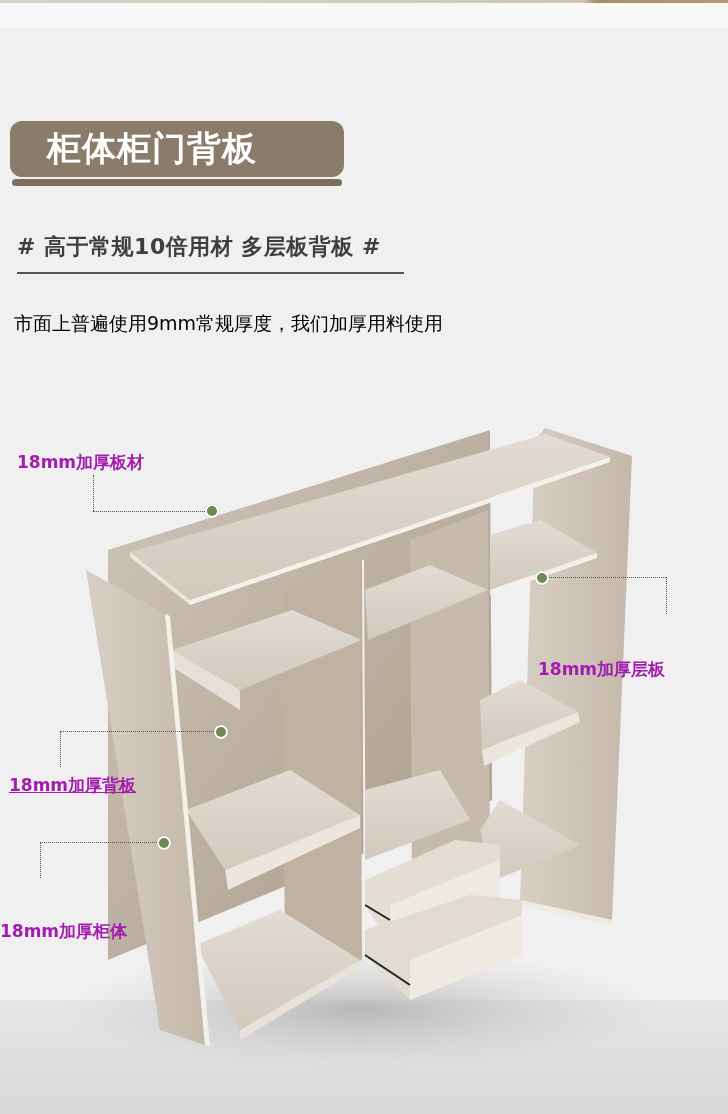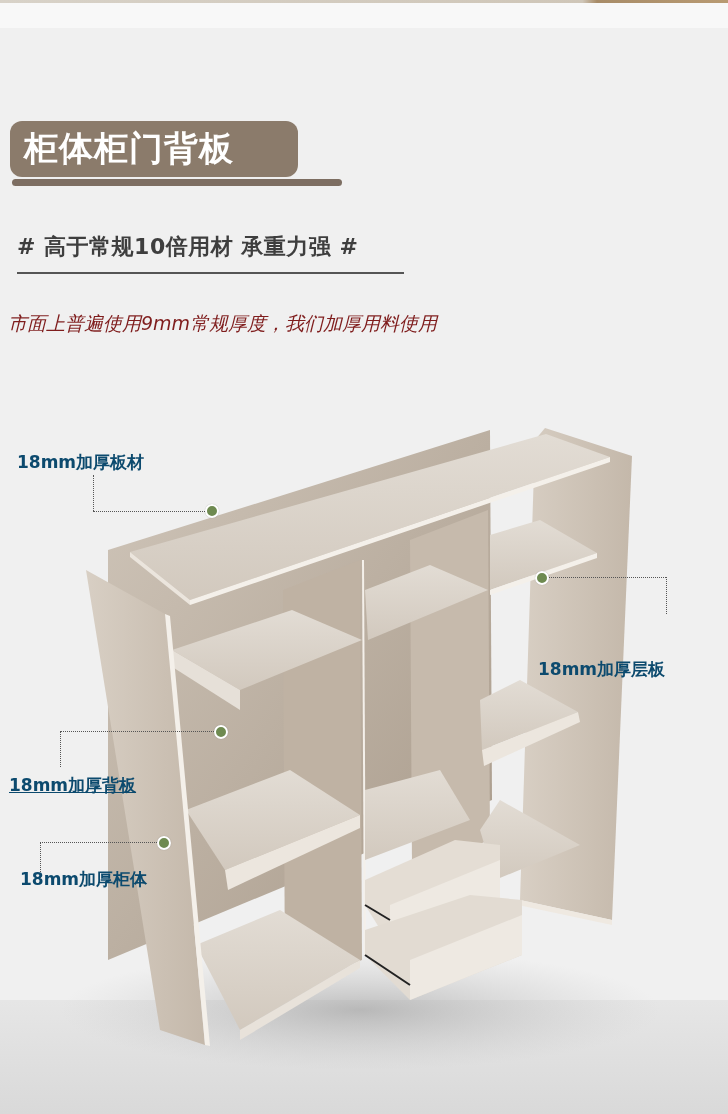--- a/index.html
+++ b/index.html
@@ -5,56 +5,56 @@
   html, body { margin: 0; padding: 0; }
   body {
     width: 728px; height: 1114px; overflow: hidden; position: relative;
     background: #f0f0f0;
     font-family: "DejaVu Sans", "Liberation Sans", sans-serif;
   }
   .top-strip { position: absolute; left: 0; top: 0; width: 728px; height: 3px;
     background: linear-gradient(90deg, #d8d2c8 0%, #cfc6b8 80%, #a88c68 82%, #b89a72 100%); }
   .top-band { position: absolute; left: 0; top: 3px; width: 728px; height: 25px; background: #f8f8f8; }
 
-  .title-badge { position: absolute; left: 10px; top: 121px; width: 288px; height: 56px;
+  .title-badge { position: absolute; left: 10px; top: 121px; width: 334px; height: 56px;
     background: #8b7b6b; border-radius: 12px;
     display: flex; align-items: center; justify-content: center; }
   .title-text { color: #ffffff; font-family: "DejaVu Serif", "Liberation Serif", serif;
     font-size: 34px; font-weight: bold; letter-spacing: 1px; margin-left: -50px; }
   .title-underline { position: absolute; left: 12px; top: 179px; width: 330px; height: 7px;
     background: #7d6e62; border-radius: 4px; }
 
   .subheading { position: absolute; left: 17px; top: 232px; font-size: 22px; font-weight: bold;
     color: #3e3e3e; letter-spacing: 0.5px; }
   .subheading-rule { position: absolute; left: 17px; top: 272px; width: 387px; height: 2px; background: #555; }
 
-  .desc { position: absolute; left: 8px; top: 306px; font-size: 19px; color: #7f1d1d; line-height: 34px; font-style: italic; }
+  .desc { position: absolute; left: 14px; top: 306px; font-size: 19px; color: #000000; line-height: 34px; }
 
   .product { position: absolute; left: 0; top: 420px; width: 728px; height: 694px; }
   .floor { position: absolute; left: 0; top: 1000px; width: 728px; height: 114px;
     background: linear-gradient(180deg, #e6e6e6, #d9d9d9); }
 
-  .callout-label { position: absolute; font-size: 17px; font-weight: bold; color: #0c4a6e; white-space: nowrap; text-align: center; }
+  .callout-label { position: absolute; font-size: 17px; font-weight: bold; color: #a21caf; white-space: nowrap; text-align: center; }
   .dot { position: absolute; width: 10px; height: 10px; border-radius: 50%;
     background: #6e8a50; border: 2px solid #ffffff; box-shadow: 0 0 1px rgba(0,0,0,0.3); }
   .vline { position: absolute; width: 0; border-left: 1px dotted #555; }
   .hline { position: absolute; height: 0; border-top: 1px dotted #555; }
 </style>
 </head>
 <body>
 
 <div class="top-strip"></div>
 <div class="top-band"></div>
 
 <div class="title-badge">
   <span class="title-text">柜体柜门背板</span>
 </div>
 <div class="title-underline"></div>
 
-<div class="subheading"># 高于常规10倍用材 承重力强 #</div>
+<div class="subheading"># 高于常规10倍用材 多层板背板 #</div>
 <div class="subheading-rule"></div>
 
 <div class="desc">
   <div>市面上普遍使用9mm常规厚度，我们加厚用料使用</div>
 </div>
 
 <div class="floor"></div>
 
 <svg class="product" viewBox="0 420 728 694" width="728" height="694">
   <defs>
@@ -129,13 +129,13 @@
 <div class="callout-label" style="left:538px; top:658px;">18mm加厚层板</div>
 
 <div class="dot" style="left:214px; top:725px;"></div>
 <div class="hline" style="left:60px; top:731px; width:154px;"></div>
 <div class="vline" style="left:60px; top:731px; height:36px;"></div>
 <div class="callout-label" style="left:9px; top:774px;text-decoration:underline;">18mm加厚背板</div>
 
 <div class="dot" style="left:157px; top:836px;"></div>
 <div class="hline" style="left:40px; top:842px; width:117px;"></div>
 <div class="vline" style="left:40px; top:842px; height:36px;"></div>
-<div class="callout-label" style="left:0px; top:868px;padding-left:20px;">18mm加厚柜体</div>
+<div class="callout-label" style="left:0px; top:920px;">18mm加厚柜体</div>
 
 </body></html>

